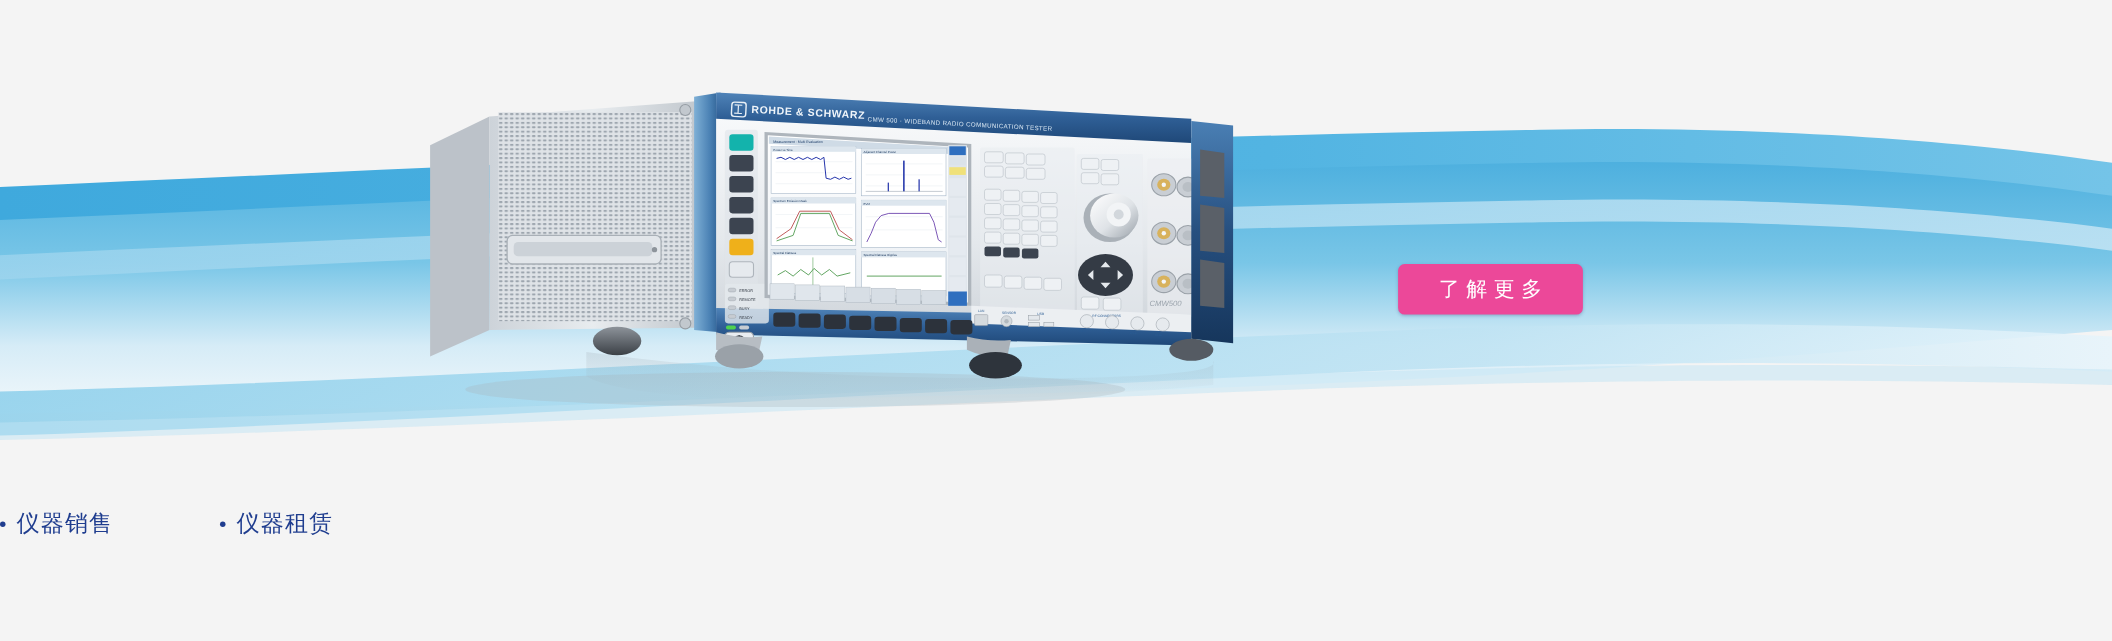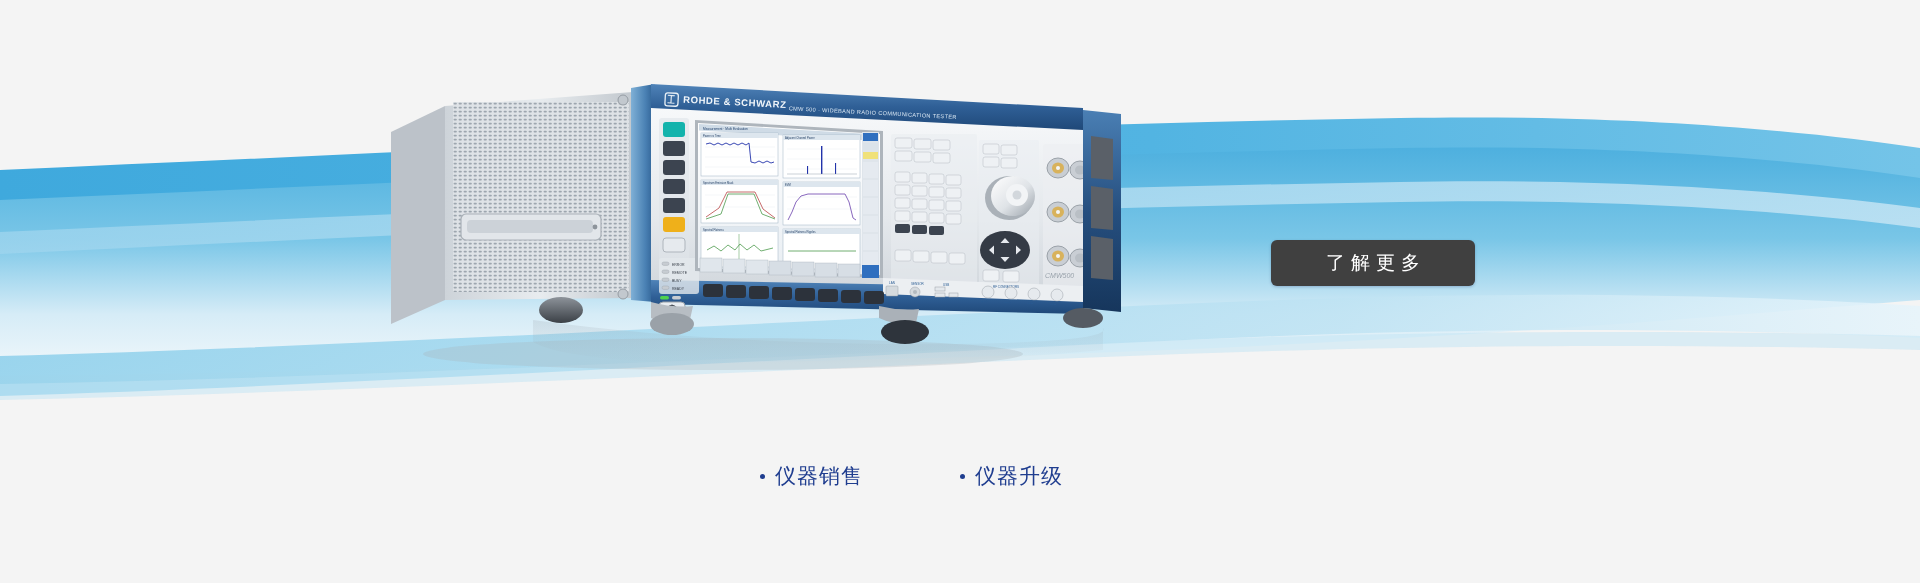--- a/index.html
+++ b/index.html
@@ -21,41 +21,41 @@
     position:absolute;
     left:383px; top:62px;
     width:740px; height:330px;
   }
   .inst-svg { position:absolute; left:0; top:0; }
 
   
   .cta {
     position:absolute;
     left:1271px; top:240px;
-    width:204px; height:46px;
+    width:168px; height:46px;
     border-radius:6px;
-    background:#404040;
+    background:#ec4899;
     border:none;
     color:#ffffff;
     font-size:19px;
     letter-spacing:6px;
     text-indent:6px;
     cursor:pointer;
     font-family:Liberation Serif, serif;
     display:flex; align-items:center; justify-content:center;
     box-shadow:0 1px 3px rgba(20,40,100,.25);
   }
 
   
   .services {
     position:absolute;
     left:0; top:462px;
     width:1920px;
     display:flex;
-    justify-content:center;
+    justify-content:flex-start;
     gap:0px;
   }
   .svc {
     display:flex; align-items:center;
     color:#1f3d8f;
     font-size:21px;
     letter-spacing:1px;
     text-decoration:none;
     width:200px;
     justify-content:flex-start;
@@ -500,17 +500,17 @@
 
   <button class="cta">了解更多</button>
 
   <nav class="services">
     <a class="svc" href="#">
       <span class="dot"></span>
       <span class="label">仪器销售</span>
     </a>
     <a class="svc" href="#">
       <span class="dot"></span>
-      <span class="label">仪器升级</span>
+      <span class="label">仪器租赁</span>
     </a>
   </nav>
 
 </div>
 
 </body></html>

